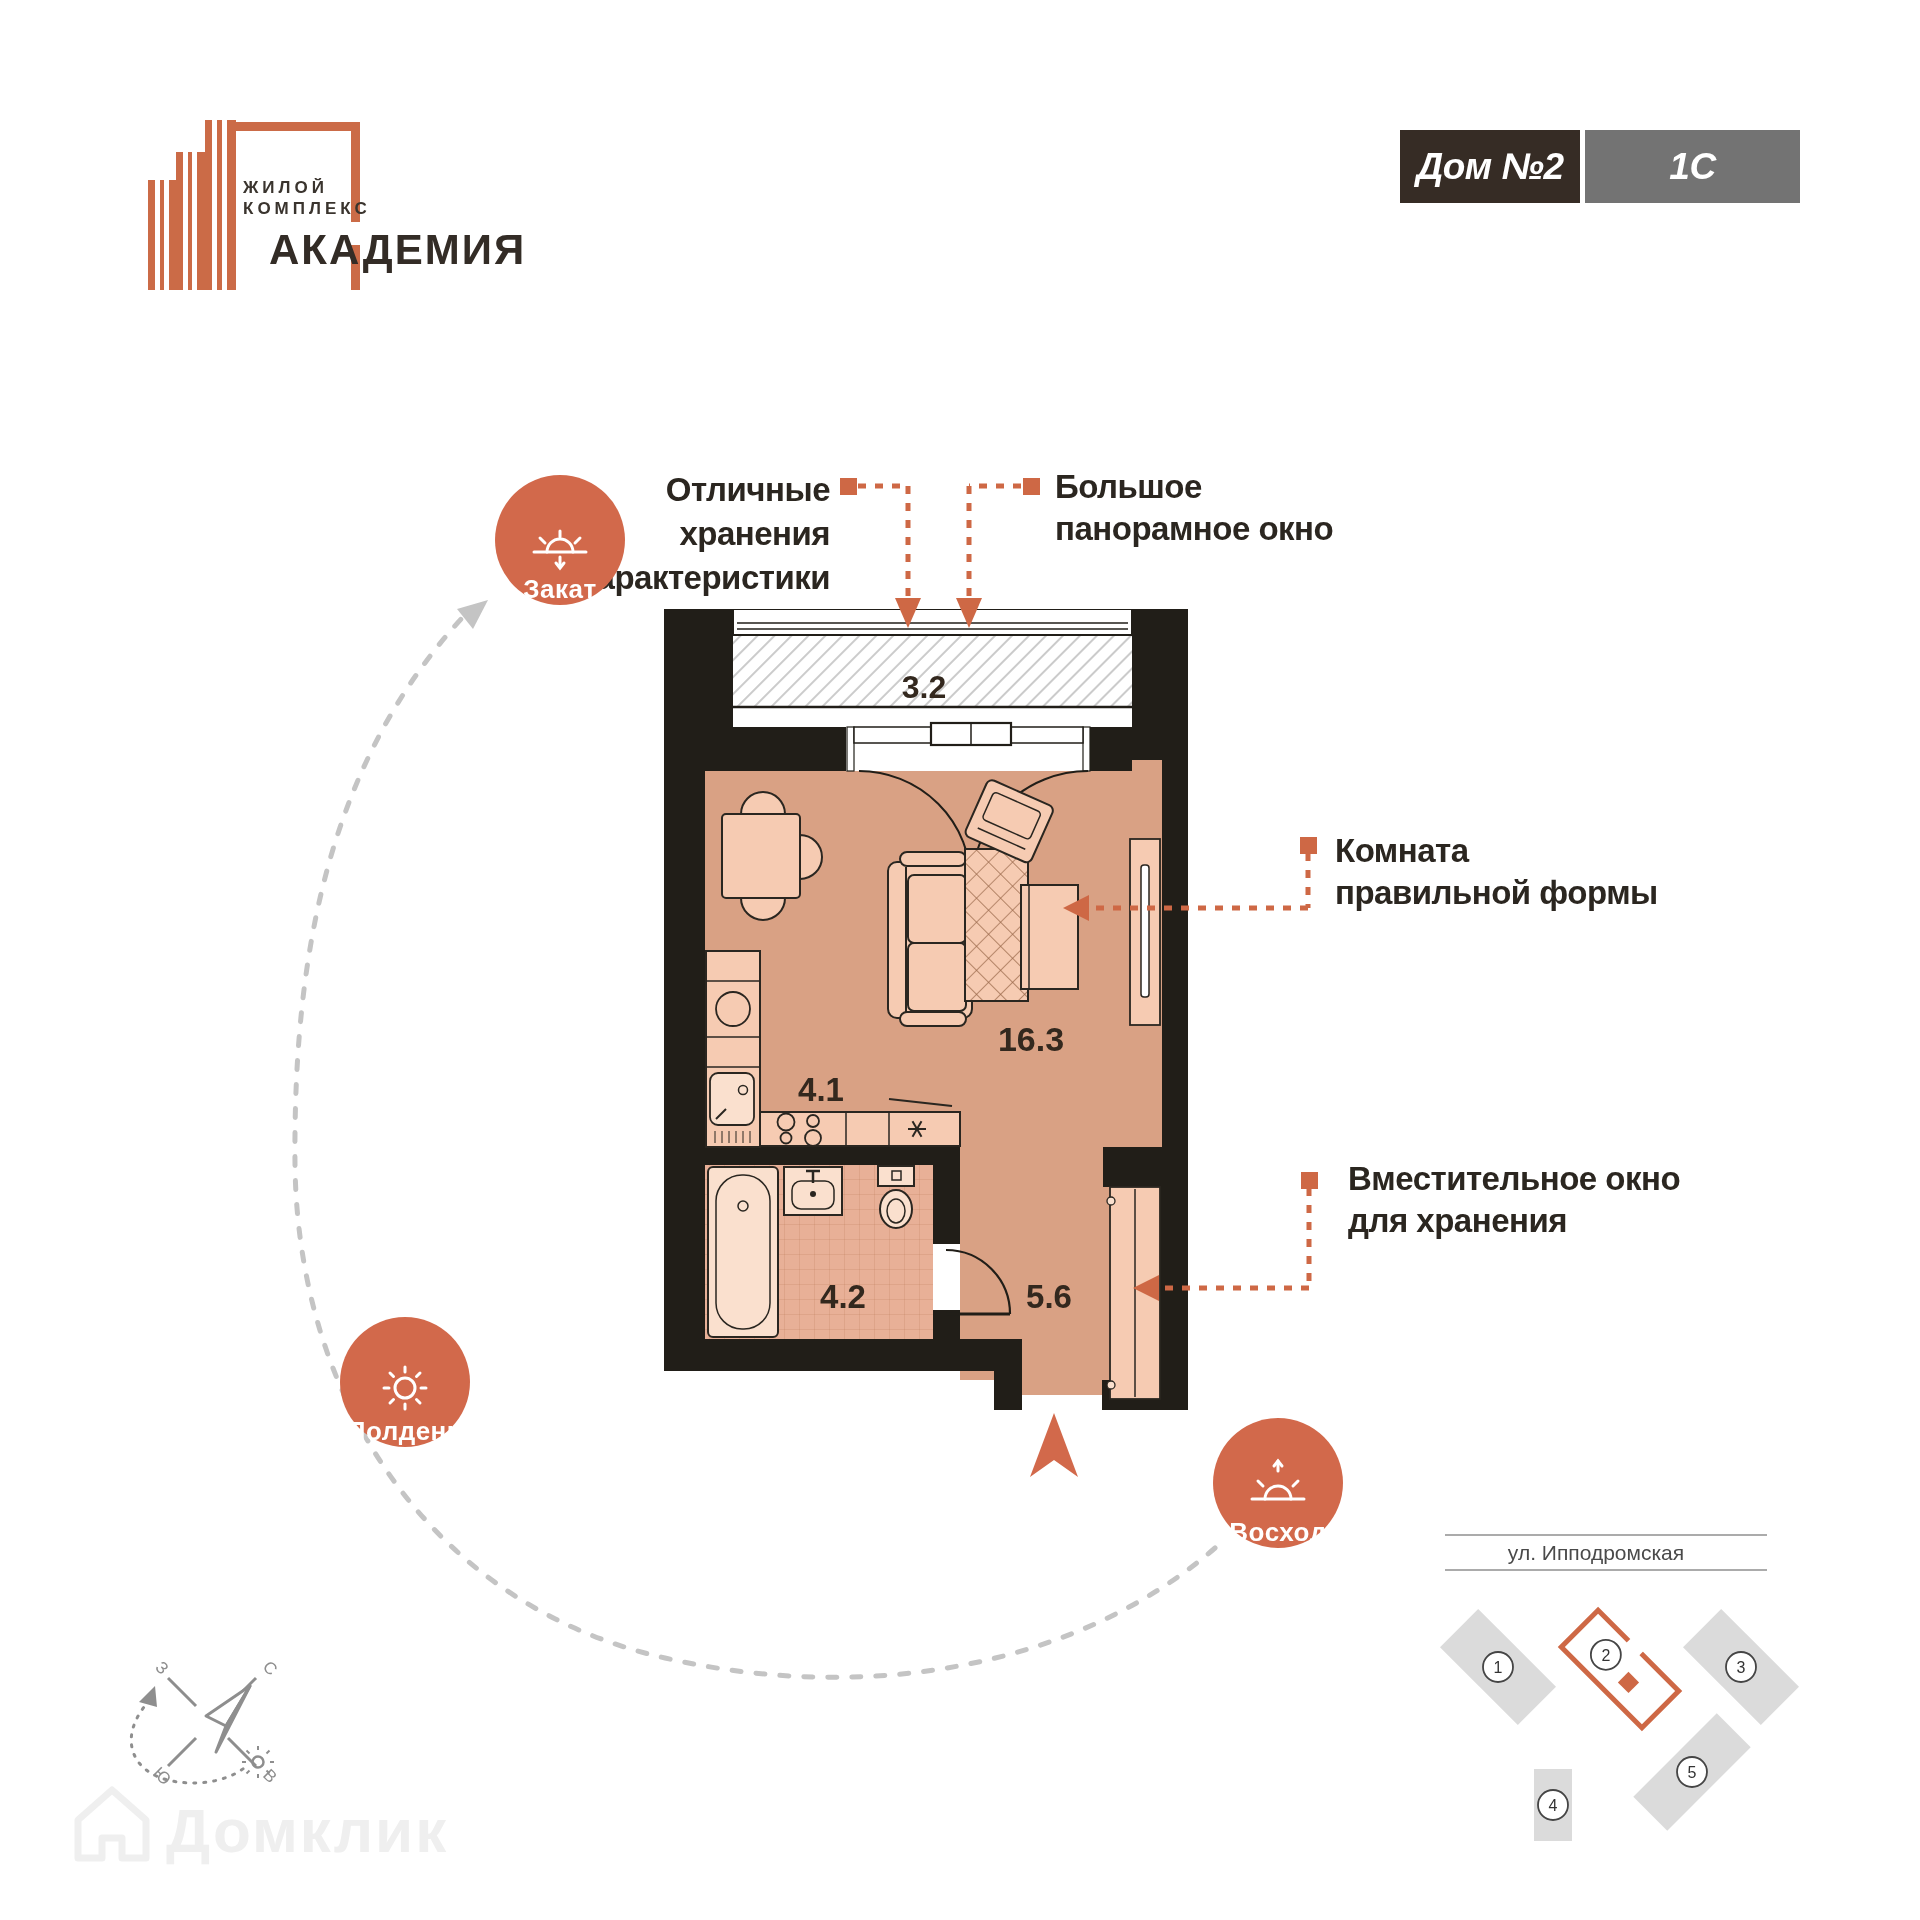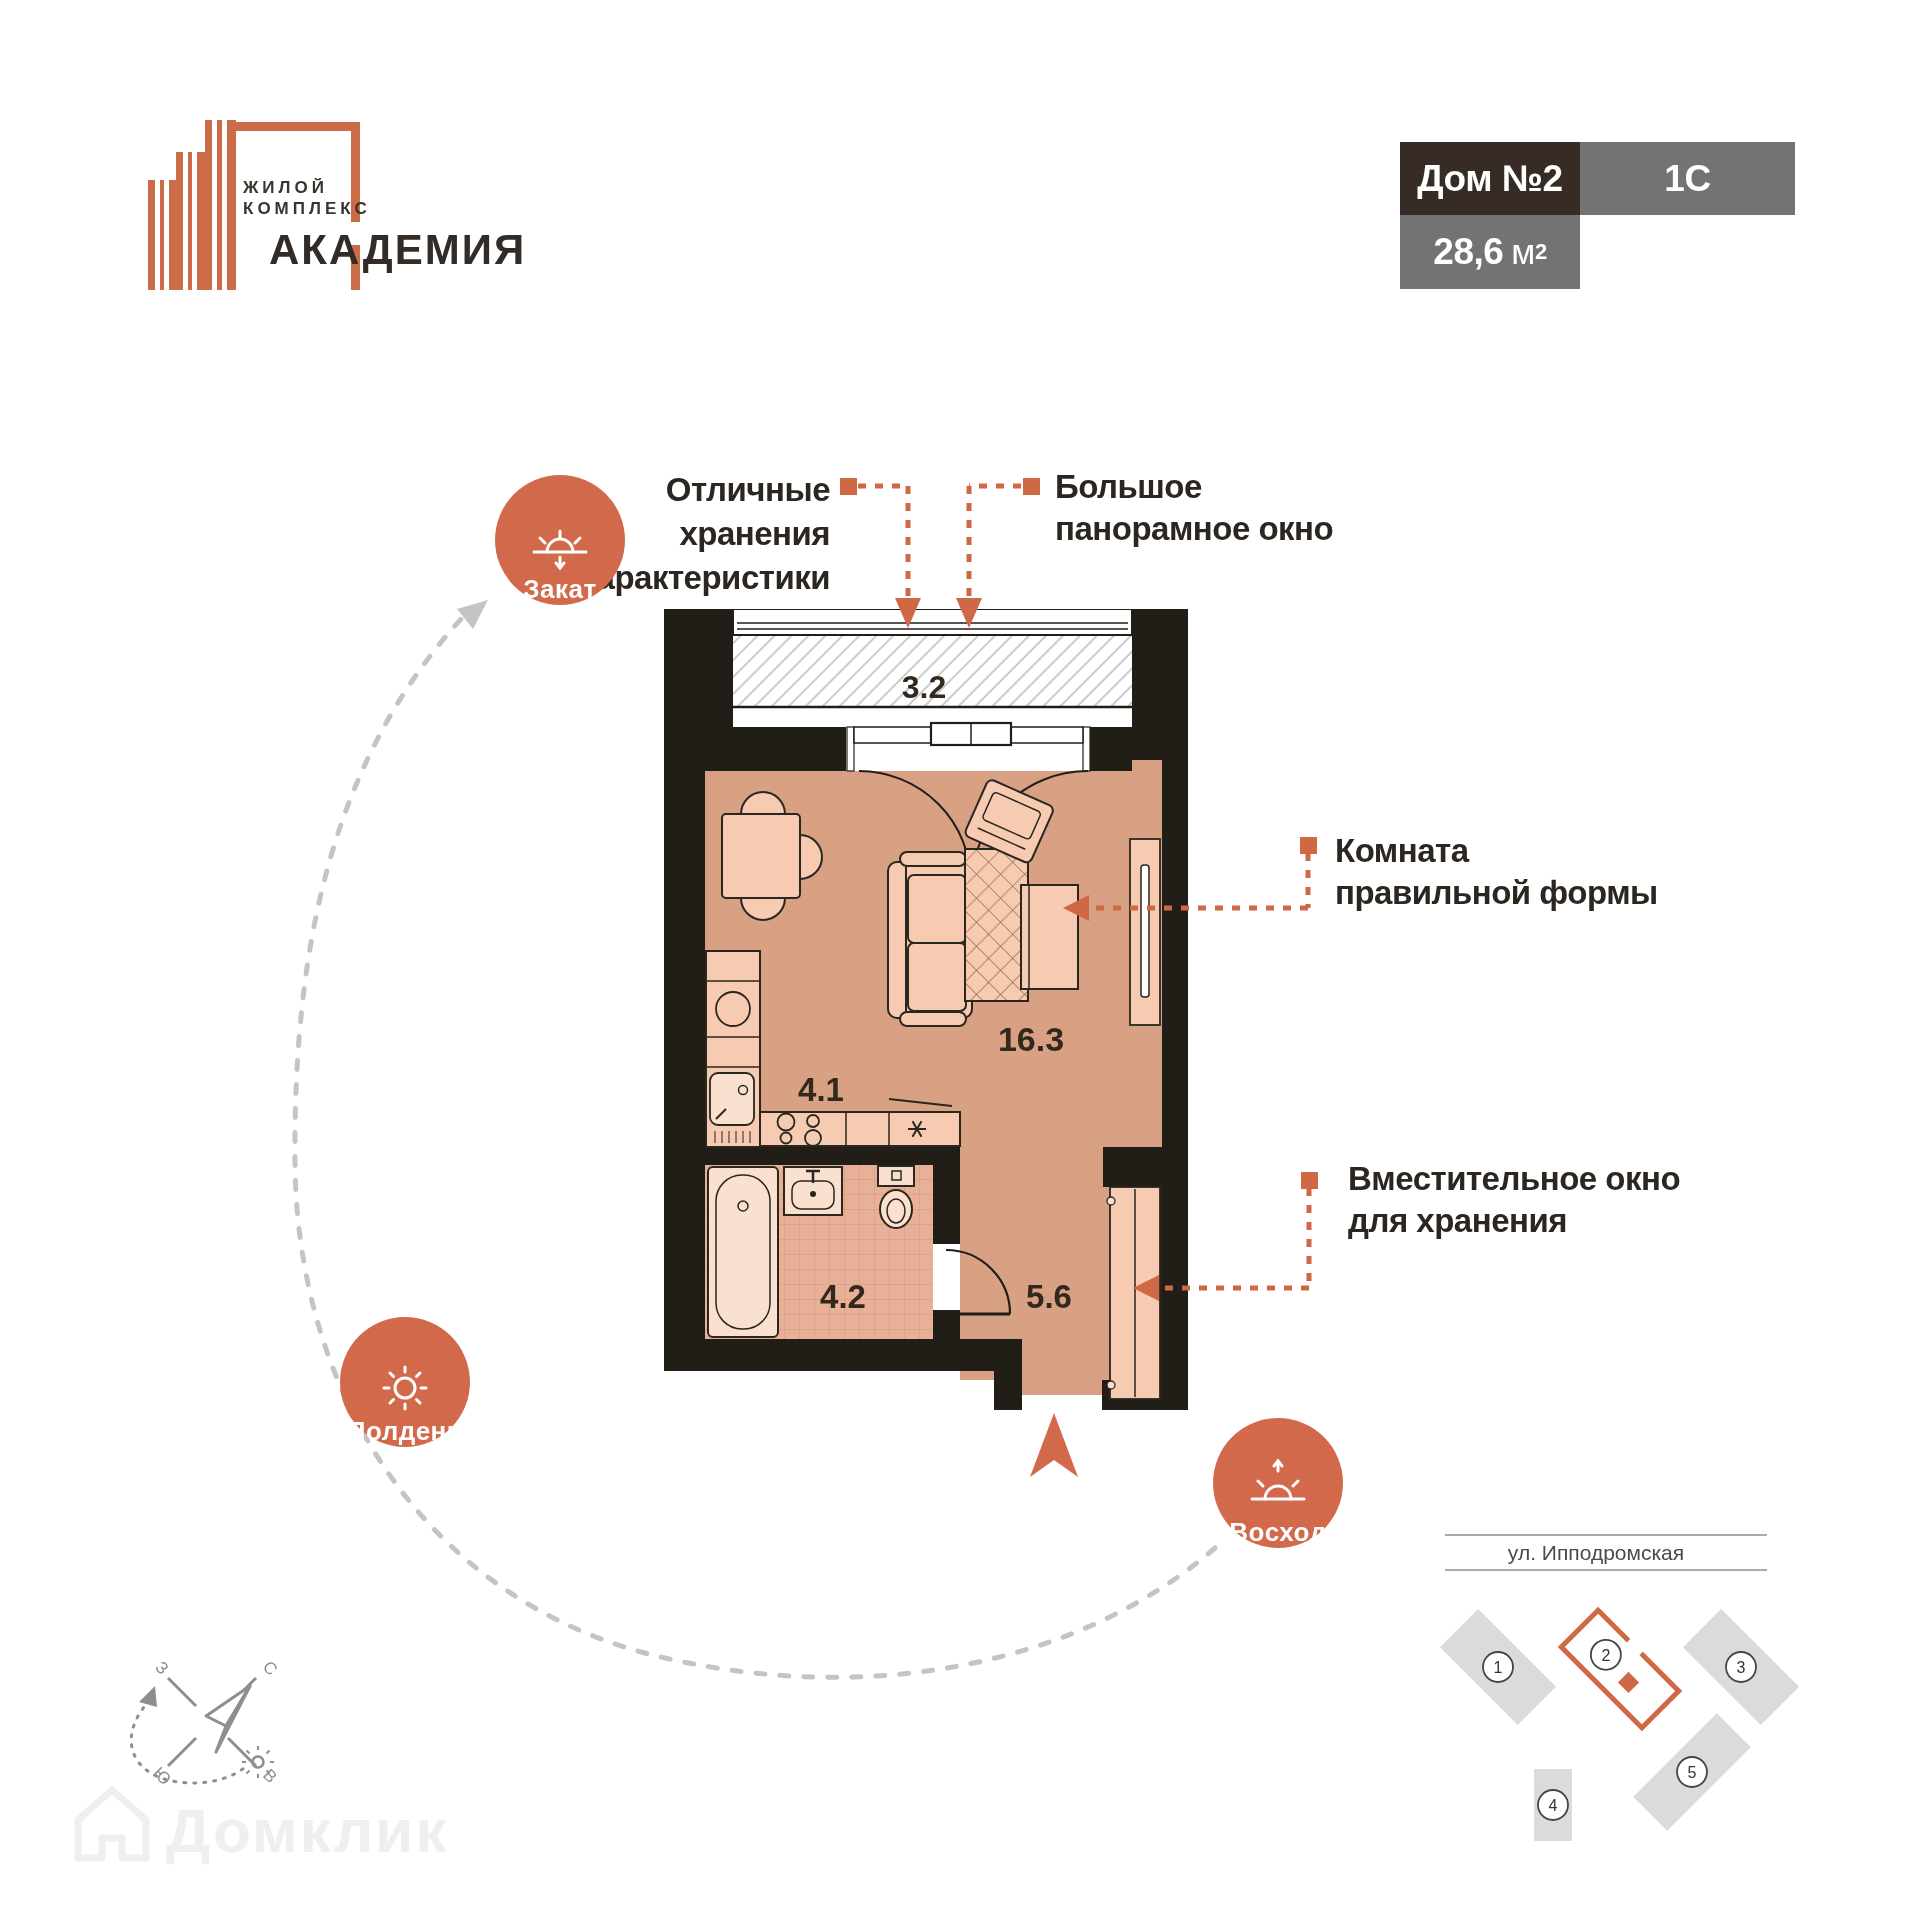--- a/index.html
+++ b/index.html
@@ -3,22 +3,22 @@
 <meta charset="utf-8">
 <style>
   html,body{margin:0;padding:0;}
   body{width:1920px;height:1920px;position:relative;background:#ffffff;
        font-family:"Liberation Sans",sans-serif;overflow:hidden;color:#2B2620;}
   .abs{position:absolute;}
   
   .logo-line{position:absolute;left:243px;color:#3A342E;font-size:17px;font-weight:700;letter-spacing:4px;}
   .logo-title{position:absolute;left:241px;top:226px;color:#332C26;font-size:42px;font-weight:800;letter-spacing:2px;margin-left:28px;}
   
-  .info-card{position:absolute;left:1400px;top:142px;display:grid;
-             grid-template-columns:180px 215px;grid-template-rows:73px 74px;}
+  .info-card{position:absolute;left:1400px;top:130px;display:grid;
+             grid-template-columns:180px 215px;grid-template-rows:73px 74px;gap:5px;font-style:italic;}
   .info-cell{display:flex;align-items:center;justify-content:center;color:#fff;
              font-size:37px;font-weight:600;letter-spacing:-0.5px;white-space:nowrap;}
   .info-cell.dark{background:#362C25;}
   .info-cell.orange{background:#737373;}
   .info-cell .lite{font-weight:400;font-size:35px;margin-left:8px;}
   .info-cell sup{font-size:22px;font-weight:700;vertical-align:super;line-height:0;}
   
   .callout{position:absolute;font-size:33px;font-weight:700;color:#2B2620;
            line-height:42px;letter-spacing:-0.5px;white-space:nowrap;}
   .callout.right{text-align:right;}
@@ -54,25 +54,20 @@
   <div class="logo-line" style="top:199px;">КОМПЛЕКС</div>
   <div class="logo-title">АКАДЕМИЯ</div>
 </div>
 
 <div class="info-card">
   <div class="info-cell dark">
       <span>Дом №2</span>
     </div>
   <div class="info-cell orange">
       <span>1С</span>
-    </div>
-  <div class="info-cell orange">
-      <span>28,6</span>
-      <span class="lite">м</span>
-      <sup>2</sup>
     </div>
 </div>
 
 <div class="callout right" style="right:1090px;top:468px;line-height:44px;">
   <div>Отличные</div>
   <div>хранения</div>
   <div>характеристики</div>
 </div>
 <div class="callout" style="left:1055px;top:466px;">
   <div>Большое</div>

